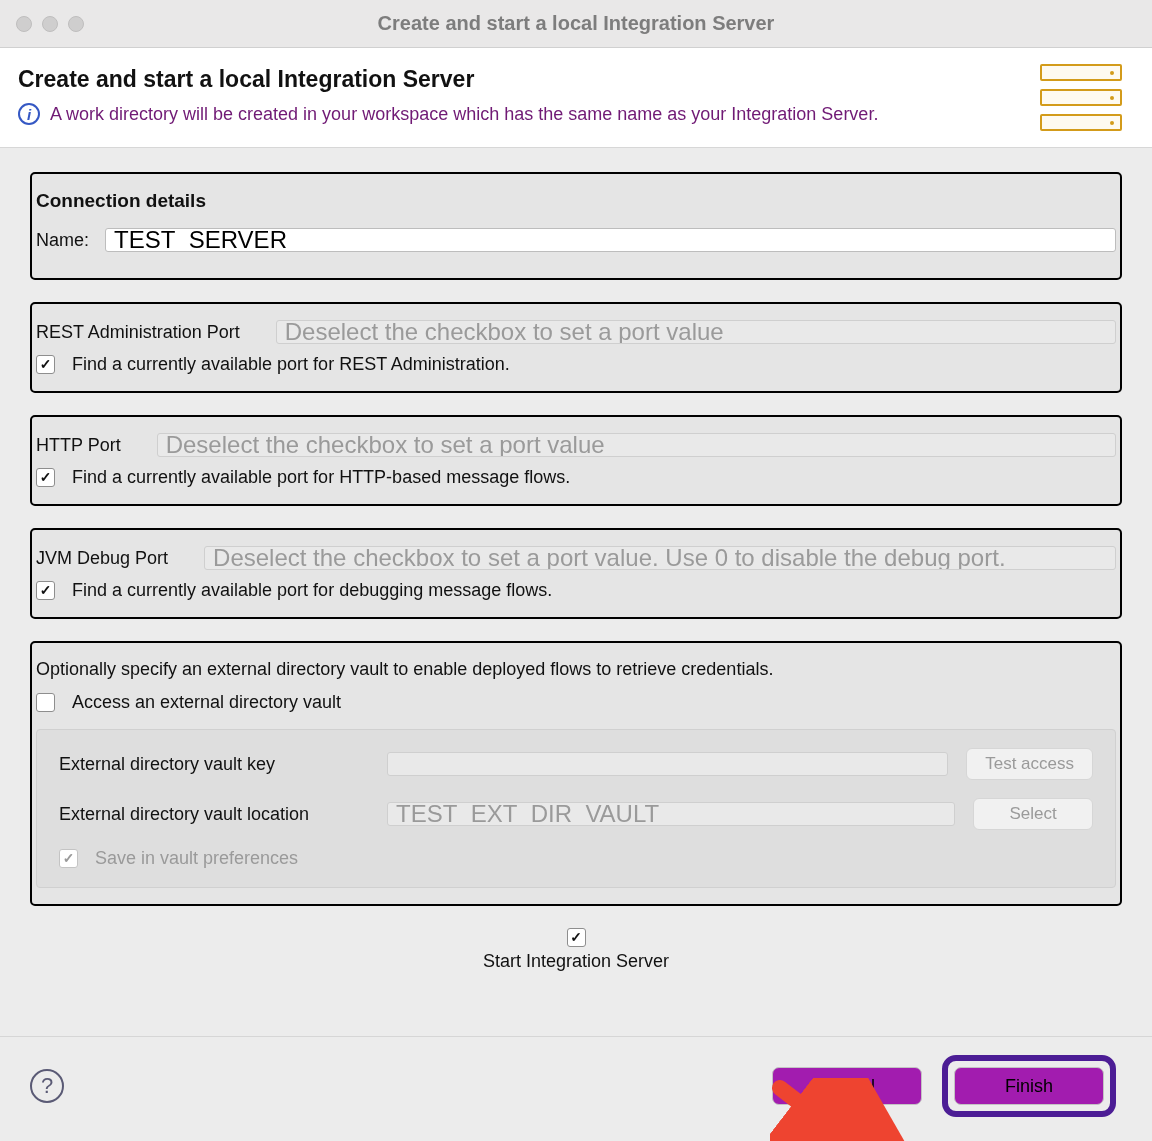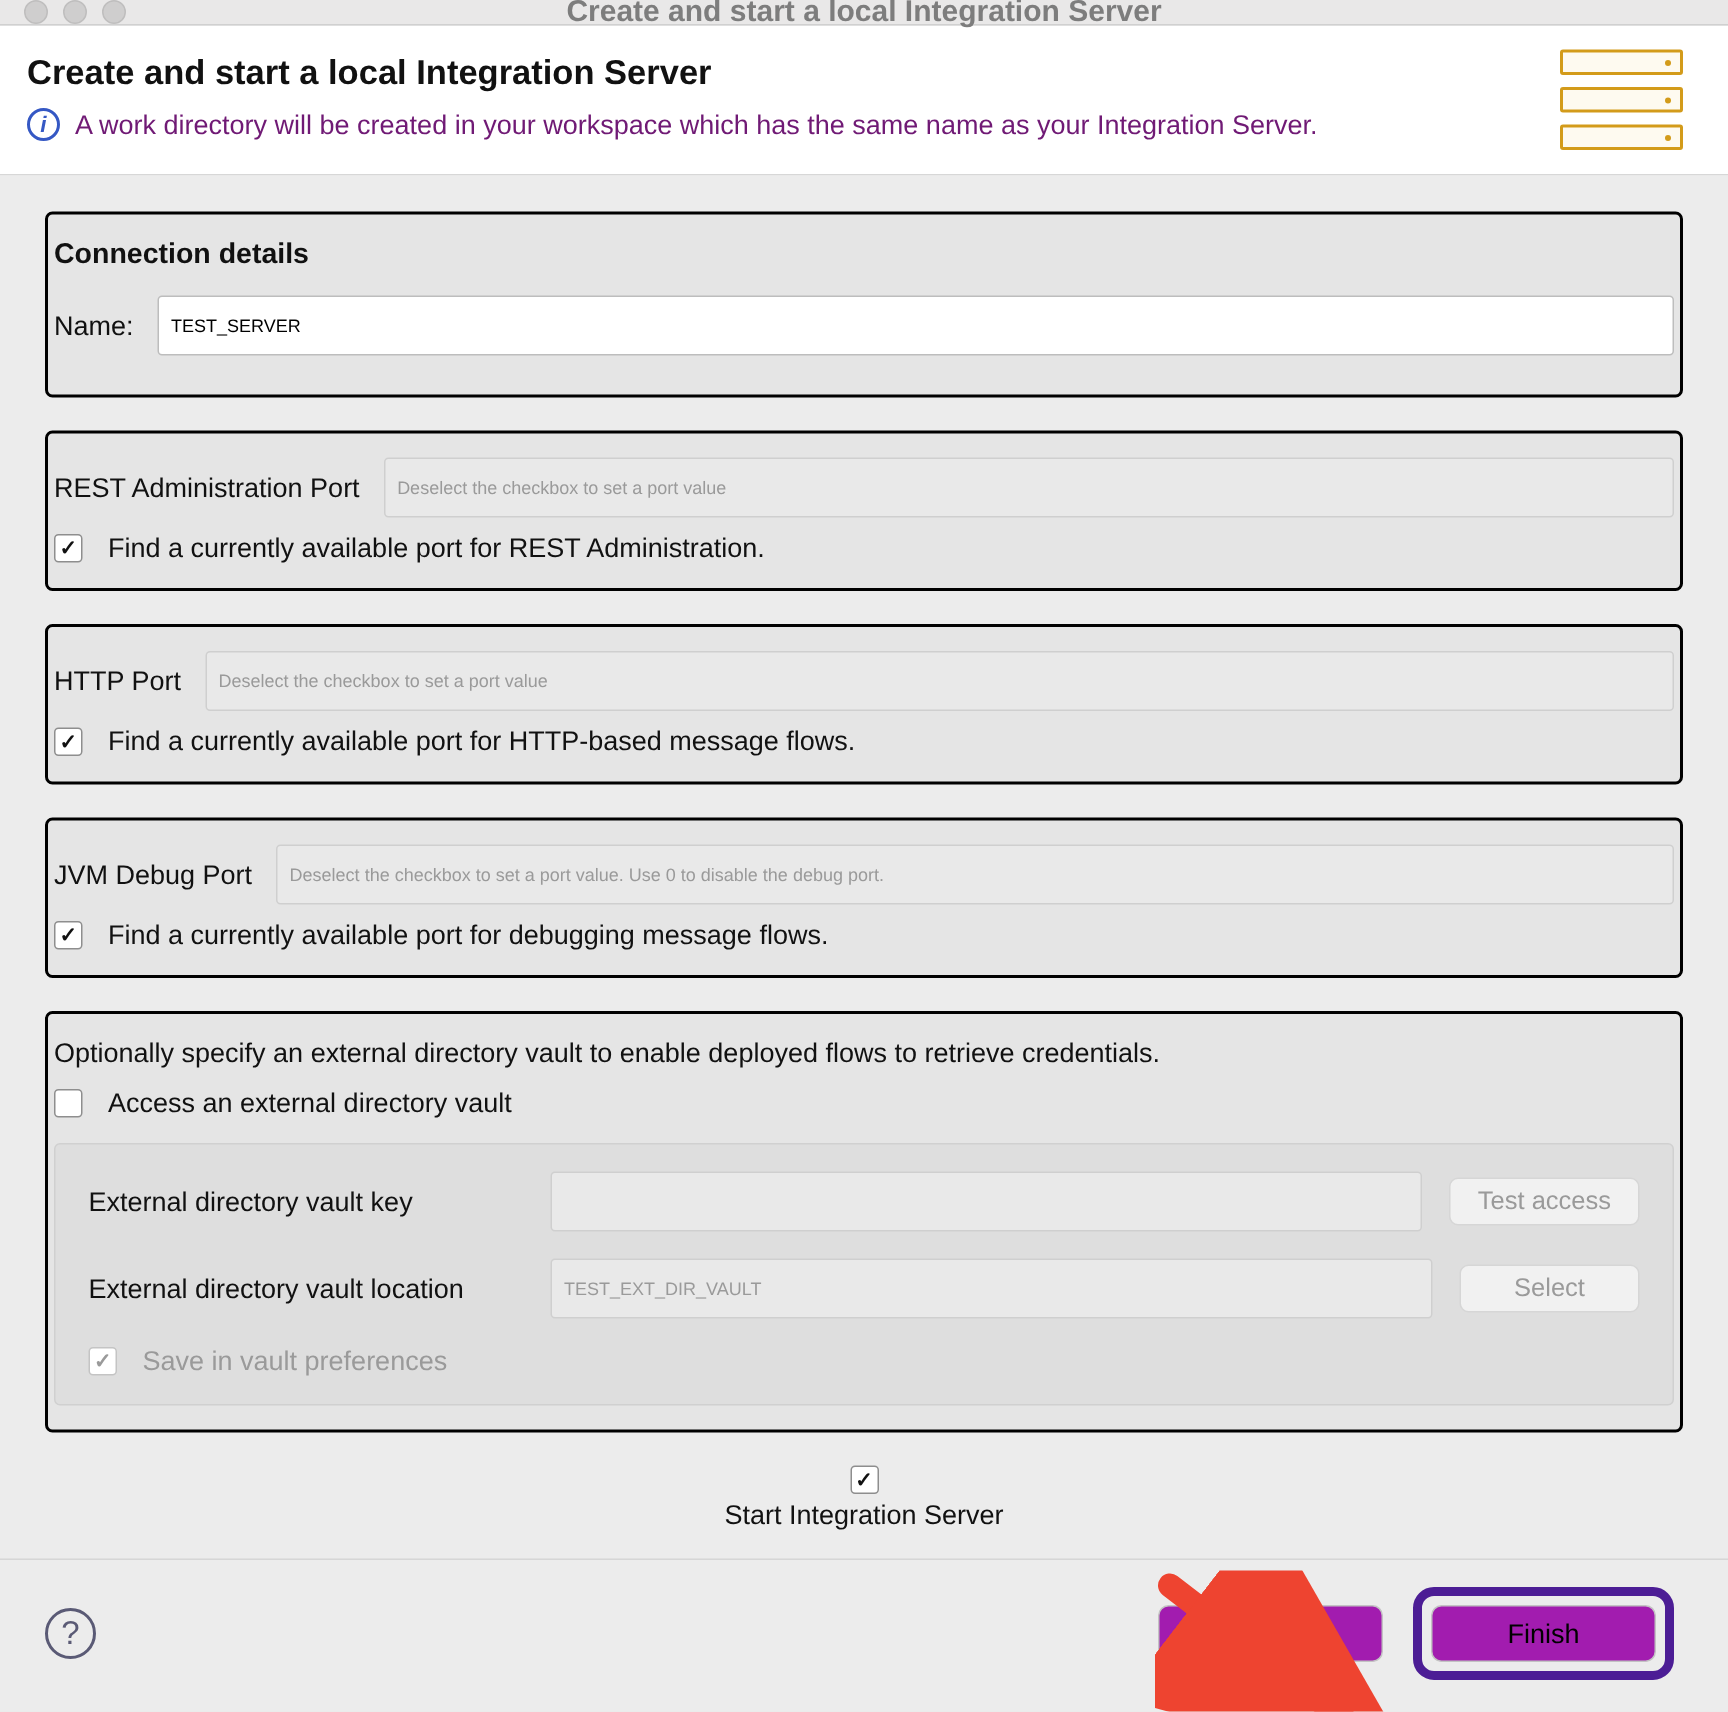--- a/index.html
+++ b/index.html
@@ -64,26 +64,26 @@
     display:flex; flex-direction:column; gap:22px; overflow:auto;
   }
   .panel{
     background:#e5e5e5; border:2px solid #000000; border-radius:5px;
     padding:16px 4px;
   }
   .section-title{ font-weight:700; font-size:19px; margin-bottom:16px; }
   .row{ display:flex; align-items:center; gap:16px; margin-bottom:10px;}
   .field-label{ font-size:18px; color:#111; white-space:nowrap; }
   input.text{
-    flex:1; height:40px; font-size:12px; padding:3px 8px;
+    flex:1; height:24px; font-size:24px; padding:3px 8px;
     border:1px solid #bdbdbd; border-radius:3px; background:#fff;
     font-family:inherit;
   }
   input.text:disabled{
-    background:#e9e9e9; color:#0f766e; border-color:#cfcfcf;
+    background:#e9e9e9; color:#0f766e; border-color:#cfcfcf;margin-left:20px;
   }
   input.text::placeholder{ color:#9a9a9a; }
 
   .chk-row{ display:flex; align-items:center; gap:17px; }
   .chk{
     width:19px; height:19px; border:1.5px solid #8e8e8e; border-radius:3px;
     background:#fff; display:inline-flex; align-items:center; justify-content:center;
     flex:0 0 auto; cursor:pointer;
   }
   .chk.checked::after{

